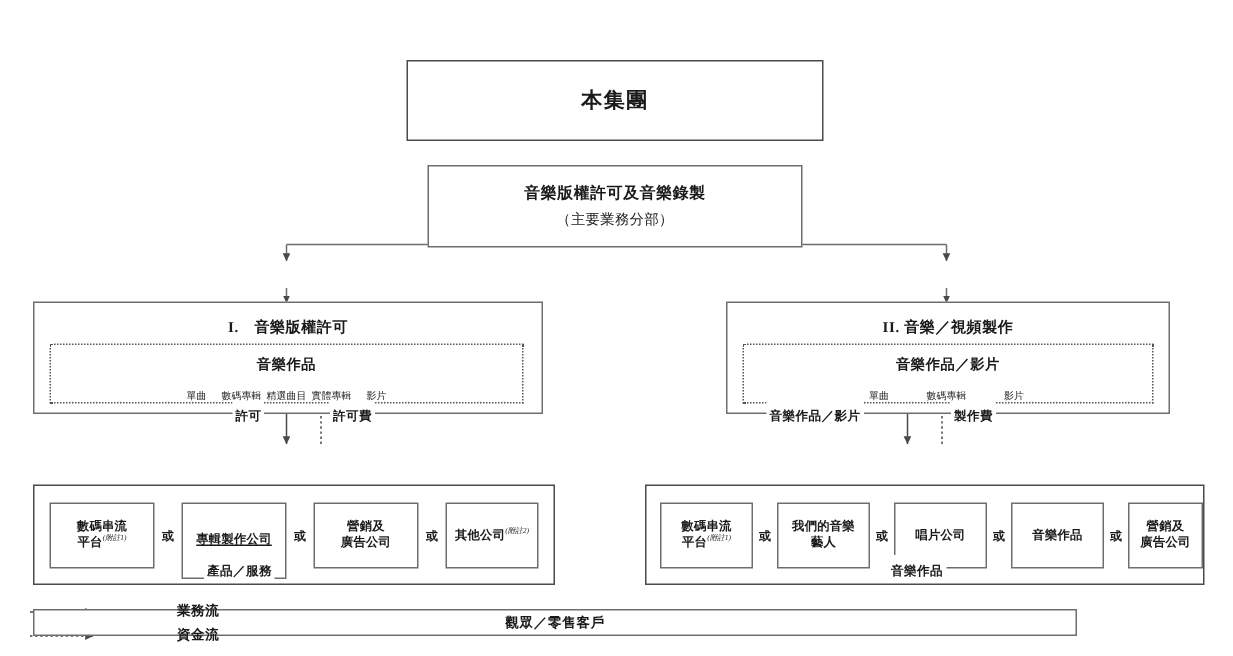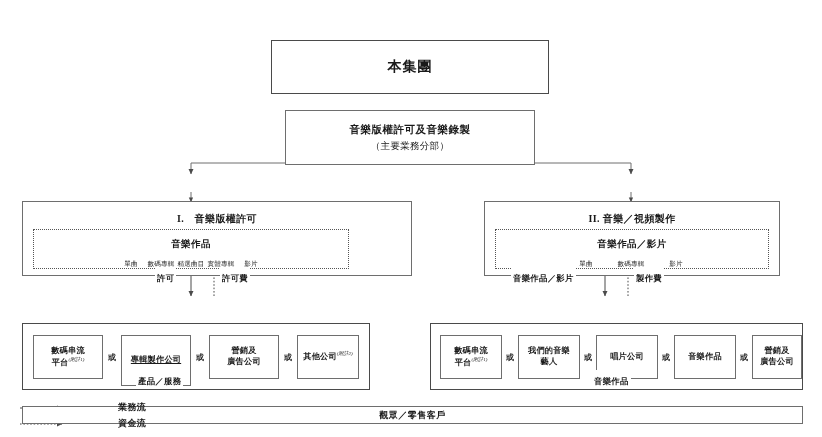--- a/index.html
+++ b/index.html
@@ -189,21 +189,21 @@
 
   <div class="node thick" style="left:271px; top:14px; width:278px; height:54px;">
     <span class="t-title">本集團</span>
   </div>
 
   <div class="node" style="left:285px; top:84px; width:250px; height:55px; flex-direction:column; gap:3px;text-align:center;">
     <span class="t-sub-main">音樂版權許可及音樂錄製</span>
     <span class="t-sub-note">（主要業務分部）</span>
   </div>
 
-  <div class="node" style="left:22px; top:175px; width:390px; height:75px; display:block;">
+  <div class="node" style="left:22px; top:175px; width:340px; height:75px; display:block;">
     <div class="sec-header">
       <span class="t-section">I.　音樂版權許可</span>
     </div>
   </div>
 
   <div class="node dotted" style="left:33px; top:203px; width:316px; height:40px; display:block;">
     <div style="position:absolute; top:3px; left:0; width:100%; text-align:center;">
       <span class="t-group">音樂作品</span>
     </div>
   </div>
@@ -323,21 +323,21 @@
     <span class="t-box">營銷及<br>廣告公司</span>
   </div>
 
   <div class="label" style="left:136px; top:370px;">
     <span class="t-flow">產品／服務</span>
   </div>
   <div class="label" style="left:592px; top:370px;">
     <span class="t-flow">音樂作品</span>
   </div>
 
-  <div class="node" style="left:22px; top:380px; width:781px; height:18px;">
+  <div class="node" style="left:22px; top:380px; width:696px; height:18px;">
     <span class="t-customer">觀眾／零售客戶</span>
   </div>
 
   <div class="legend-row" style="left:70px; top:401px;">
     <span class="t-legend">業務流</span>
   </div>
   <div class="legend-row" style="left:70px; top:417px;">
     <span class="t-legend">資金流</span>
   </div>
 

